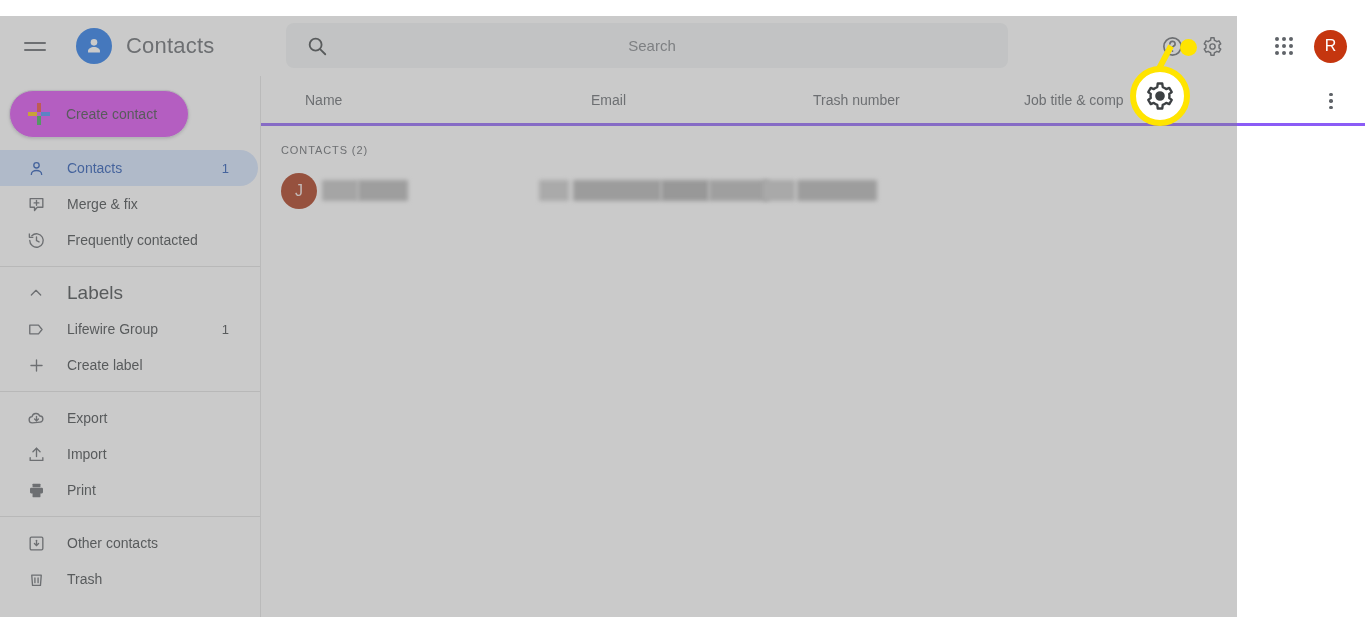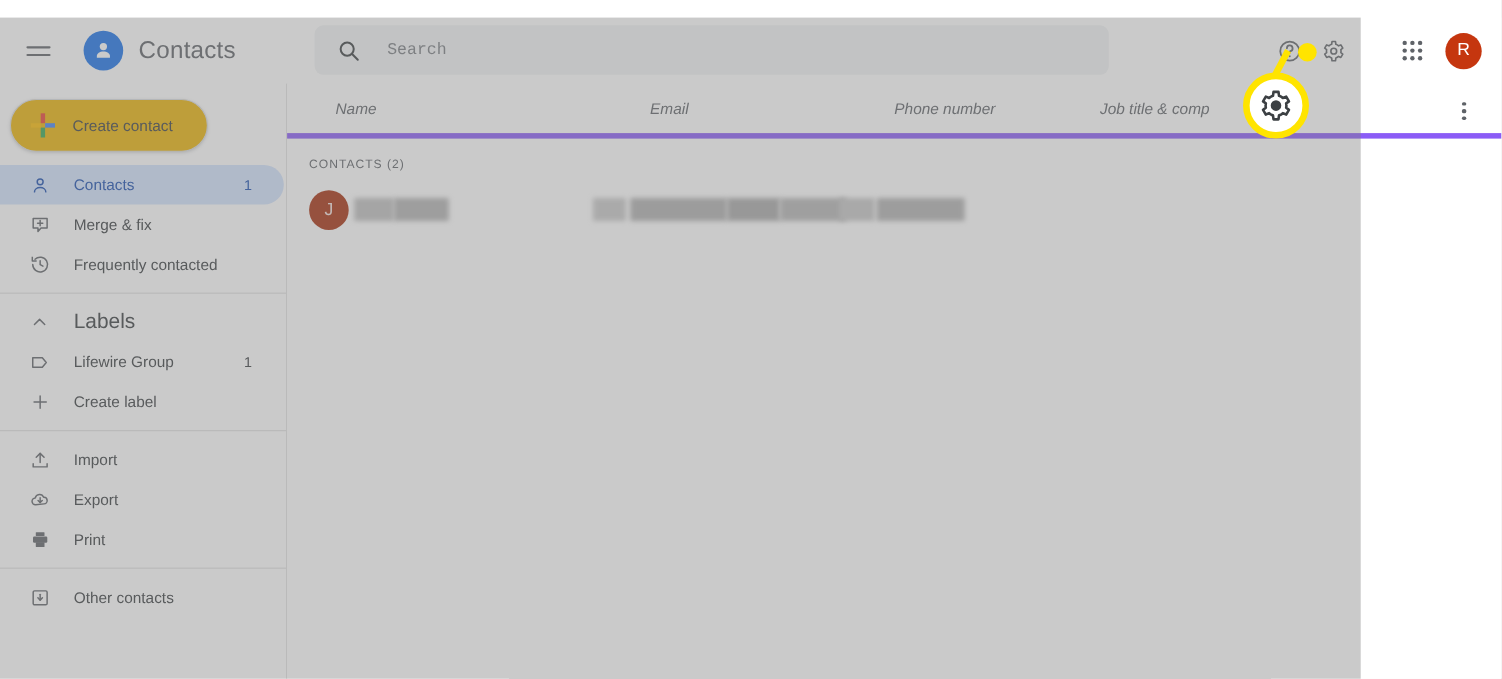--- a/index.html
+++ b/index.html
@@ -68,24 +68,25 @@
     left: 286px; top: 7px;
     width: 722px; height: 45px;
     background: #f1f3f4;
     border-radius: 8px;
     display: flex; align-items: center;
   }
   .search-icon { margin-left: 20px; display:flex; }
   .search-input {
     border: none; outline: none; background: transparent;
     margin-left: 24px;
-    font-family: Liberation Mono, monospace;
+    font-family: Liberation Sans, sans-serif;
     font-size: 15px;
     color: #3c4043;
     width: 600px;
+    text-align: center;
   }
   .search-input::placeholder { color: #7b7f84; }
 
   
   .topright {
     position: absolute;
     right: 16px; top: 0; height: 60px;
     display: flex; align-items: center; gap: 0px;
   }
   .icon-btn {
@@ -113,21 +114,21 @@
     left: 0; top: 60px;
     width: 261px; height: 557px;
     background: #ffffff;
     border-right: 1px solid #e3e3e3;
     overflow: hidden;
   }
   .create-btn {
     margin: 14px 0 0 9px;
     width: 180px; height: 48px;
     border-radius: 24px;
-    background: #eab308;
+    background: #d946ef;
     border: 1px solid #dadce0;
     box-shadow: 0 1px 3px rgba(60,64,67,0.22);
     display: flex; align-items: center;
     cursor: pointer;
     font-family: "Liberation Sans", sans-serif;
   }
   .plus-icon { position: relative; width: 22px; height: 22px; margin-left: 18px; }
   .plus-icon b { position:absolute; display:block; }
   .plus-v-top { left:9px; top:0; width:4px; height:9px; background:#ea4335; }
   .plus-v-bot { left:9px; top:13px; width:4px; height:9px; background:#34a853; }
@@ -157,28 +158,28 @@
   
   .main {
     position: absolute;
     left: 261px; top: 60px;
     width: 1104px; height: 557px;
     background: #ffffff;
   }
   .table-head {
     position: relative;
     height: 50px;
-    border-bottom: 5px solid #8b5cf6;
-    display: flex; align-items: center; font-style: italic;
+    border-bottom: 3px solid #8b5cf6;
+    display: flex; align-items: center;
   }
   .th { font-size: 14px; color: #5f6368; position:absolute; }
   .th-name { left: 44px; }
   .th-email { left: 330px; }
   .th-phone { left: 552px; }
-  .th-job { left: 739px; }
+  .th-job { left: 763px; }
   .more-dots {
     position: absolute; right: 22px; top: 13px;
     width: 24px; height:24px; display:flex; flex-direction:column;
     align-items:center; justify-content:center; gap:3px; cursor:pointer;
   }
   .more-dots i { width:3.5px; height:3.5px; background:#5f6368; border-radius:50%; display:block; }
 
   .section-label {
     margin: 18px 0 0 20px;
     font-size: 11px;
@@ -369,37 +370,37 @@
           </svg>
         </span>
         <span class="lbl">Create label</span>
       </div>
 
       <div class="divider"></div>
 
       <div class="navitem">
         <span class="ic">
           <svg width="19" height="19" viewBox="0 0 24 24" fill="none" stroke="#5f6368" stroke-width="1.7">
+            <path d="M6.8 17.5a3.9 3.9 0 0 1-.4-7.8 5 5 0 0 1 9.6-.8 3.8 3.8 0 0 1 .5 7.6z" stroke-linejoin="round"></path>
+            <line x1="12" y1="9.5" x2="12" y2="14.8" stroke-linecap="round"></line>
+            <polyline points="9.6,12.6 12,15 14.4,12.6" stroke-linecap="round" stroke-linejoin="round"></polyline>
+          </svg>
+        </span>
+        <span class="lbl">Export</span>
+      </div>
+
+      <div class="navitem">
+        <span class="ic">
+          <svg width="19" height="19" viewBox="0 0 24 24" fill="none" stroke="#5f6368" stroke-width="1.7">
             <path d="M4 16v3.5h16V16" stroke-linecap="round" stroke-linejoin="round"></path>
             <line x1="12" y1="4" x2="12" y2="14.5" stroke-linecap="round"></line>
             <polyline points="7.5,8.5 12,4 16.5,8.5" stroke-linecap="round" stroke-linejoin="round"></polyline>
           </svg>
         </span>
         <span class="lbl">Import</span>
-      </div>
-
-      <div class="navitem">
-        <span class="ic">
-          <svg width="19" height="19" viewBox="0 0 24 24" fill="none" stroke="#5f6368" stroke-width="1.7">
-            <path d="M6.8 17.5a3.9 3.9 0 0 1-.4-7.8 5 5 0 0 1 9.6-.8 3.8 3.8 0 0 1 .5 7.6z" stroke-linejoin="round"></path>
-            <line x1="12" y1="9.5" x2="12" y2="14.8" stroke-linecap="round"></line>
-            <polyline points="9.6,12.6 12,15 14.4,12.6" stroke-linecap="round" stroke-linejoin="round"></polyline>
-          </svg>
-        </span>
-        <span class="lbl">Export</span>
       </div>
 
       <div class="navitem">
         <span class="ic">
           <svg width="19" height="19" viewBox="0 0 24 24" fill="#5f6368">
             <rect x="7" y="3.5" width="10" height="4.5" rx="0.6"></rect>
             <rect x="3.8" y="8.5" width="16.4" height="7.2" rx="1.4"></rect>
             <rect x="7" y="15" width="10" height="5.5" rx="0.6"></rect>
           </svg>
         </span>
@@ -412,30 +413,40 @@
         <span class="ic">
           <svg width="19" height="19" viewBox="0 0 24 24" fill="none" stroke="#5f6368" stroke-width="1.7">
             <rect x="4" y="4" width="16" height="16" rx="1.6"></rect>
             <line x1="12" y1="8" x2="12" y2="14.5" stroke-linecap="round"></line>
             <polyline points="9.4,12 12,14.6 14.6,12" stroke-linecap="round" stroke-linejoin="round"></polyline>
           </svg>
         </span>
         <span class="lbl">Other contacts</span>
       </div>
 
+      <div class="navitem">
+        <span class="ic">
+          <svg width="19" height="19" viewBox="0 0 24 24" fill="none" stroke="#5f6368" stroke-width="1.7">
+            <path d="M6 6.5h12l-1 13H7z" stroke-linejoin="round"></path>
+            <line x1="10" y1="10" x2="10" y2="16" stroke-linecap="round"></line>
+            <line x1="14" y1="10" x2="14" y2="16" stroke-linecap="round"></line>
+          </svg>
+        </span>
+        <span class="lbl">Trash</span>
+      </div>
 
     </div>
   </div>
 
   <div class="main">
 
     <div class="table-head">
       <span class="th th-name">Name</span>
       <span class="th th-email">Email</span>
-      <span class="th th-phone">Phone number</span>
+      <span class="th th-phone">Trash number</span>
       <span class="th th-job">Job title &amp; comp</span>
 
       <div class="more-dots">
         <i></i>
         <i></i>
         <i></i>
       </div>
     </div>
 
     <div class="section-label">CONTACTS (2)</div>

